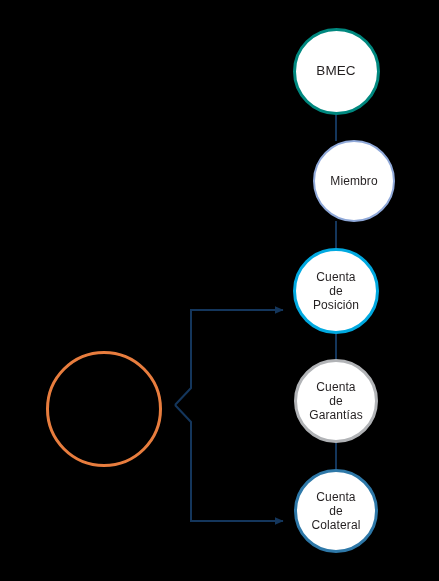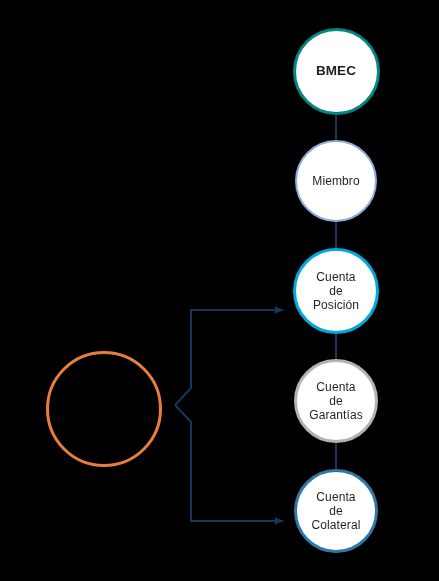--- a/index.html
+++ b/index.html
@@ -30,21 +30,21 @@
   .node-label {
     display: block;
     line-height: 1.18;
     color: #231f20;
     font-size: 12px;
     letter-spacing: 0.1px;
     white-space: pre-line;
     padding: 0 4px;
   }
   .node-label.bold {
-    font-weight: bold;
+    font-weight: normal;
     font-size: 13.5px;
   }
   .hollow-node {
     position: absolute;
     border-radius: 50%;
     box-sizing: border-box;
     background: transparent;
     z-index: 3;
   }
   .vconn {
@@ -81,21 +81,21 @@
 
   <div class="vconn" style="left:335px; top:113px; height:28px; background:#14365c;"></div>
   <div class="vconn" style="left:335px; top:221px; height:28px; background:#14365c;"></div>
   <div class="vconn" style="left:335px; top:333px; height:27px; background:#14365c;"></div>
   <div class="vconn" style="left:335px; top:442px; height:28px; background:#14365c;"></div>
 
   <div class="node" style="left:292.5px; top:27.5px; width:87px; height:87px; border:3.5px solid #00887f;">
     <span class="node-label bold">BMEC</span>
   </div>
 
-  <div class="node" style="left:295px; top:140px; width:82px; height:82px; border:2.5px solid #8fa8d8;text-align:center;">
+  <div class="node" style="left:313px; top:140px; width:82px; height:82px; border:2.5px solid #8fa8d8;text-align:center;">
     <span class="node-label">Miembro</span>
   </div>
 
   <div class="node" style="left:293px; top:248px; width:86px; height:86px; border:3.5px solid #00a9e0;">
     <span class="node-label">Cuenta
 de
 Posición</span>
   </div>
 
   <div class="node" style="left:294px; top:359px; width:84px; height:84px; border:3px solid #b1b3b6;">

